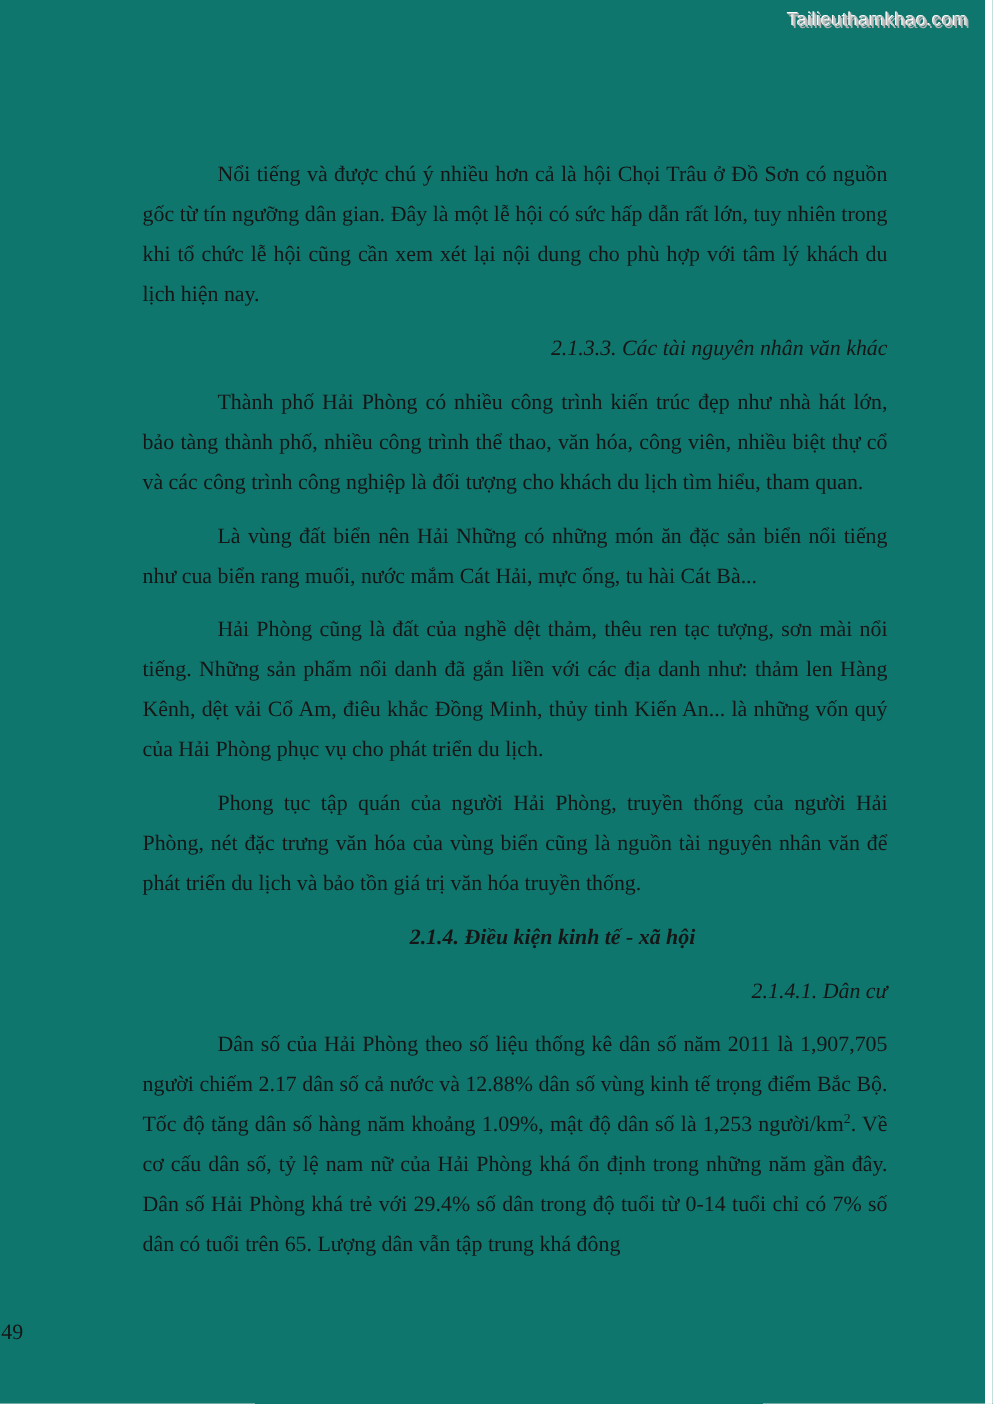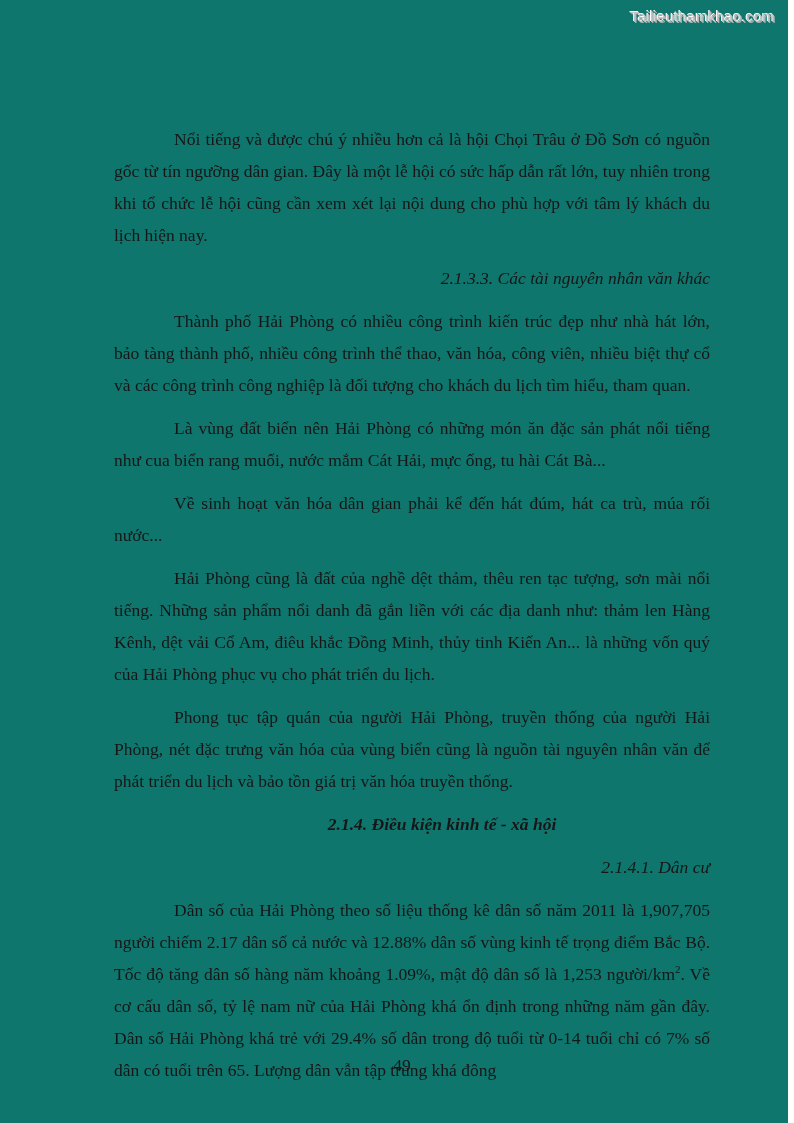--- a/index.html
+++ b/index.html
@@ -50,46 +50,45 @@
     font-weight: bold;
     text-align: center;
   }
   sup.unit-sup {
     font-size: 11px;
     line-height: 0;
     vertical-align: super;
   }
   .page-number {
     position: absolute;
-    left: 16px;
+    left: 1px;
     right: 0;
     top: 1055px;
-    text-align: center;
+    text-align: left;
     font-size: 17.5px;
     color: #161616;
   }
 </style>
 </head>
 <body>
 
 <div class="page">
 
   <div class="watermark">Tailieuthamkhao.com</div>
 
   <div class="content">
 
     <p class="body">Nổi tiếng và được chú ý nhiều hơn cả là hội Chọi Trâu ở Đồ Sơn có nguồn gốc từ tín ngưỡng dân gian. Đây là một lễ hội có sức hấp dẫn rất lớn, tuy nhiên trong khi tổ chức lễ hội cũng cần xem xét lại nội dung cho phù hợp với tâm lý khách du lịch hiện nay.</p>
 
     <p class="h-italic">2.1.3.3. Các tài nguyên nhân văn khác</p>
 
     <p class="body">Thành phố Hải Phòng có nhiều công trình kiến trúc đẹp như nhà hát lớn, bảo tàng thành phố, nhiều công trình thể thao, văn hóa, công viên, nhiều biệt thự cổ và các công trình công nghiệp là đối tượng cho khách du lịch tìm hiểu, tham quan.</p>
 
-    <p class="body">Là vùng đất biển nên Hải Phòng có những món ăn đặc sản phát nổi tiếng như cua biển rang muối, nước mắm Cát Hải, mực ống, tu hài Cát Bà...</p>
+    <p class="body">Là vùng đất biển nên Hải Những có những món ăn đặc sản biển nổi tiếng như cua biển rang muối, nước mắm Cát Hải, mực ống, tu hài Cát Bà...</p>
 
-    <p class="body">Về sinh hoạt văn hóa dân gian phải kể đến hát đúm, hát ca trù, múa rối nước...</p>
 
     <p class="body">Hải Phòng cũng là đất của nghề dệt thảm, thêu ren tạc tượng, sơn mài nổi tiếng. Những sản phẩm nổi danh đã gắn liền với các địa danh như: thảm len Hàng Kênh, dệt vải Cổ Am, điêu khắc Đồng Minh, thủy tinh Kiến An... là những vốn quý của Hải Phòng phục vụ cho phát triển du lịch.</p>
 
     <p class="body">Phong tục tập quán của người Hải Phòng, truyền thống của người Hải Phòng, nét đặc trưng văn hóa của vùng biển cũng là nguồn tài nguyên nhân văn để phát triển du lịch và bảo tồn giá trị văn hóa truyền thống.</p>
 
     <p class="h-bold-italic">2.1.4. Điều kiện kinh tế - xã hội</p>
 
     <p class="h-italic">2.1.4.1. Dân cư</p>
 
     <p class="body"><span>Dân số của Hải Phòng theo số liệu thống kê dân số năm 2011 là 1,907,705 người chiếm 2.17 dân số cả nước và 12.88% dân số vùng kinh tế trọng điểm Bắc Bộ. Tốc độ tăng dân số hàng năm khoảng 1.09%, mật độ dân số là 1,253 người/km</span><sup class="unit-sup">2</sup><span>. Về cơ cấu dân số, tỷ lệ nam nữ của Hải Phòng khá ổn định trong những năm gần đây. Dân số Hải Phòng khá trẻ với 29.4% số dân trong độ tuổi từ 0-14 tuổi chỉ có 7% số dân có tuổi trên 65. Lượng dân vẫn tập trung khá đông</span></p>

